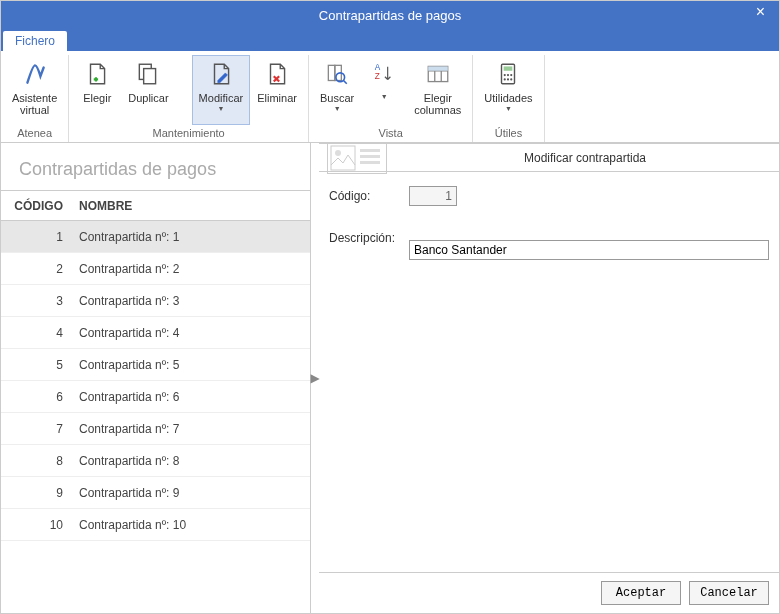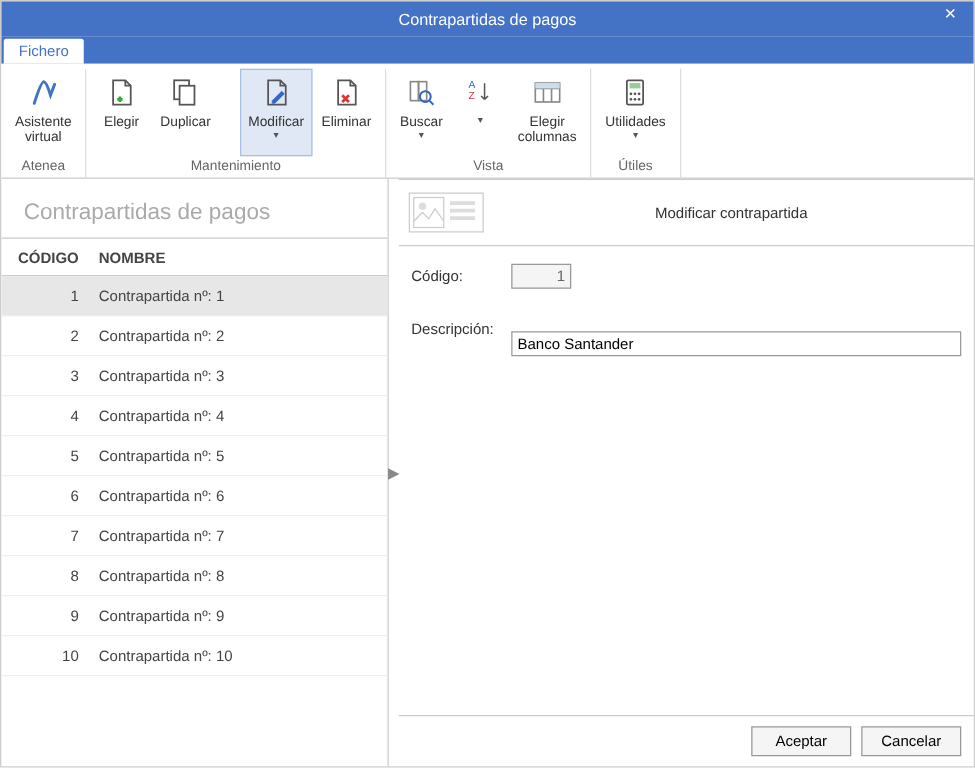--- a/index.html
+++ b/index.html
@@ -172,21 +172,21 @@
   .right-pane {
     flex: 1;
     display: flex;
     flex-direction: column;
     border-top: 1px solid #ccc;
   }
   .form-header {
     display: flex;
     align-items: center;
     border-bottom: 1px solid #ccc;
-    height: 53px;
+    height: 28px;
     padding: 4px 8px;
   }
   .form-header-icon {
     width: 60px;
     height: 32px;
     border: 1px solid #ccc;
     margin-right: 12px;
     display: flex;
     align-items: center;
     justify-content: center;
@@ -235,20 +235,21 @@
     justify-content: flex-end;
     gap: 8px;
   }
   .btn {
     min-width: 80px;
     height: 24px;
     border: 1px solid #999;
     background: #f5f5f5;
     font-size: 12px;
     cursor: pointer;
+    font-family: Liberation Mono, monospace;
   }
 </style>
 </head>
 <body>
 
 <div class="titlebar">
   <span>Contrapartidas de pagos</span>
   <span class="close">×</span>
 </div>
 

